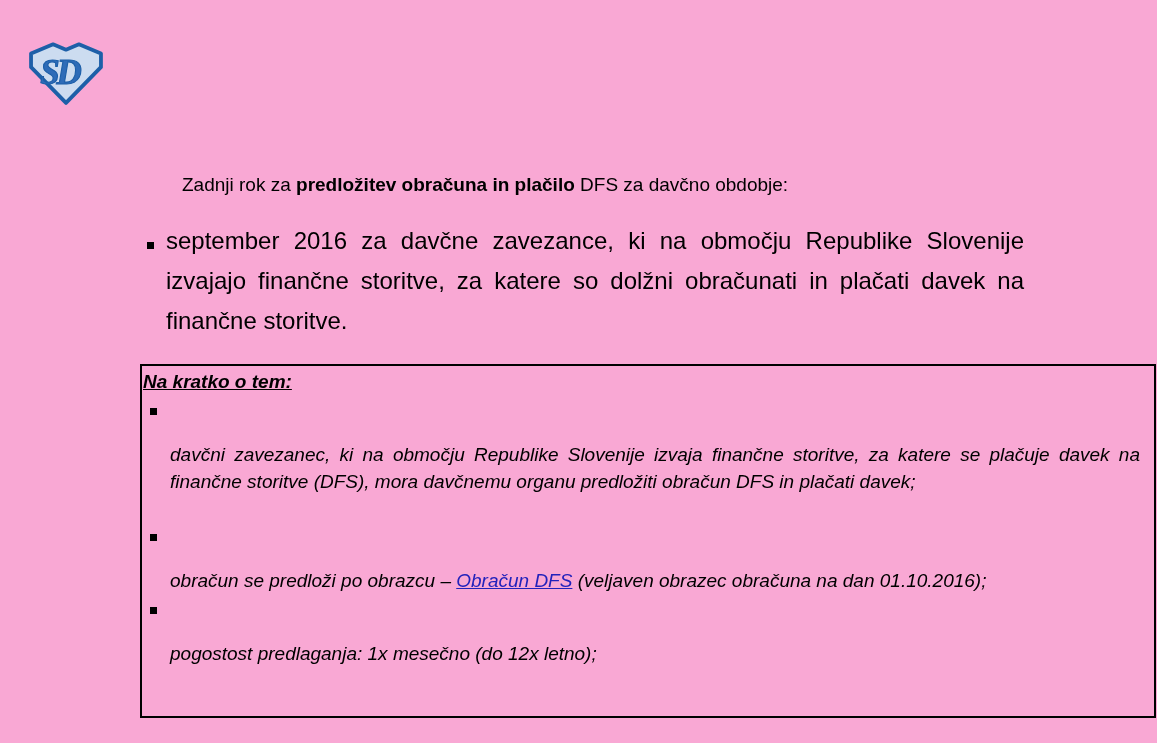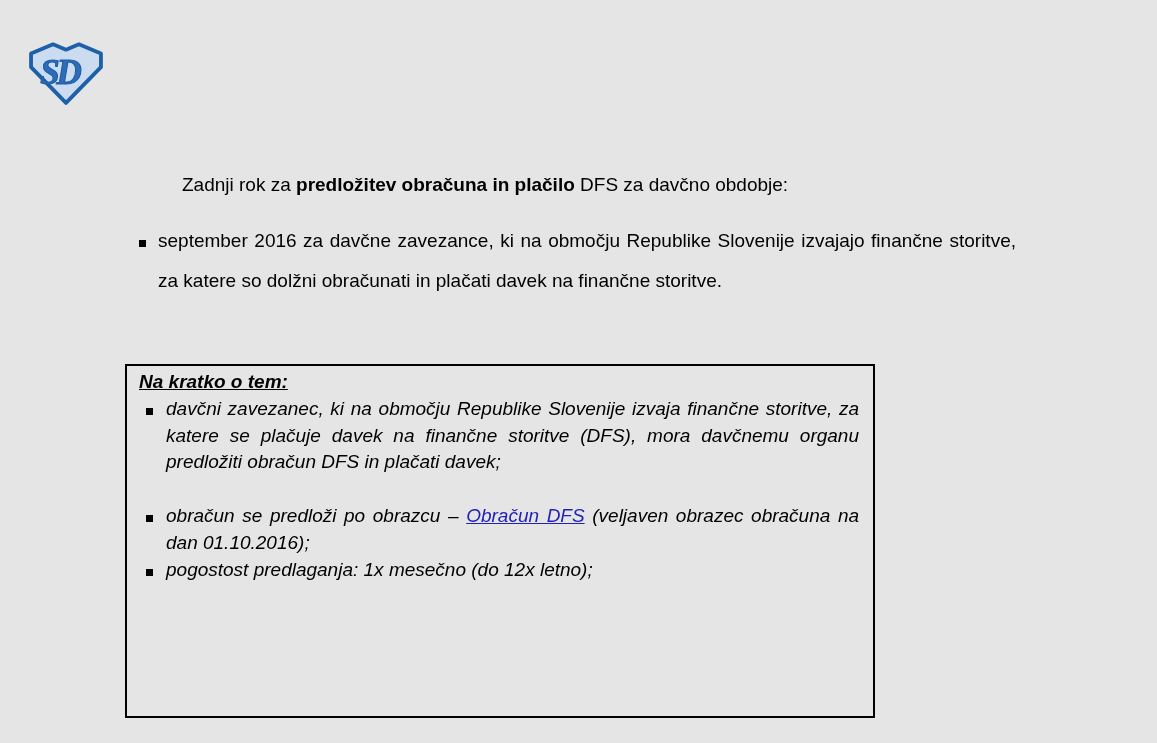--- a/index.html
+++ b/index.html
@@ -1,20 +1,20 @@
 <!DOCTYPE html>
 <html><head>
 <meta charset="utf-8">
 <style>
   html, body { margin: 0; padding: 0; background: #ffffff; }
   .page {
     position: relative;
     width: 1157px;
     height: 743px;
-    background: #e5e5e5;
+    background: #f9a8d4;
     font-family: "Liberation Sans", sans-serif;
     color: #000000;
     overflow: hidden;
   }
   .logo {
     position: absolute;
     left: 28px;
     top: 42px;
     width: 76px;
     height: 64px;
@@ -26,25 +26,25 @@
     width: 900px;
     font-size: 19px;
     line-height: 26px;
     white-space: nowrap;
     margin-left: 47px;
   }
   .heading b { font-weight: bold; }
 
   .intro-bullet {
     position: absolute;
-    left: 127px;
+    left: 135px;
     top: 221px;
     width: 889px;
     display: flex;
-    font-size: 19px;
+    font-size: 24px;
     line-height: 40px;
   }
   .intro-bullet .marker-col {
     width: 31px;
     flex: 0 0 31px;
     padding-left: 12px;
     box-sizing: border-box;
   }
   .intro-bullet .sq { margin-top: 17px; }
   .intro-bullet .txt {
@@ -54,27 +54,27 @@
 
   .sq {
     display: inline-block;
     width: 7px;
     height: 7px;
     background: #000000;
   }
 
   .info-box {
     position: absolute;
-    left: 125px;
+    left: 140px;
     top: 364px;
-    width: 750px;
+    width: 1016px;
     height: 354px;
     box-sizing: border-box;
     border: 2px solid #000000;
-    padding: 3px 14px 0 12px;
+    padding: 3px 14px 0 1px;
     font-size: 19px;
     font-style: italic;
     line-height: 26.8px;
   }
   .box-title {
     font-weight: bold;
     text-decoration: underline;
   }
   .box-bullet {
     display: flex;
@@ -82,20 +82,21 @@
   .box-bullet .marker-col {
     width: 27px;
     flex: 0 0 27px;
     padding-left: 7px;
     box-sizing: border-box;
   }
   .box-bullet .sq { margin-top: 10px; }
   .box-bullet .txt {
     flex: 1;
     text-align: justify;
+    margin-top: 46px;
   }
   .spacer-line { height: 26.8px; }
 
   a.doc-link {
     color: #2222bb;
     font-weight: normal;
     text-decoration: underline;
     cursor: pointer;
   }
 </style>

